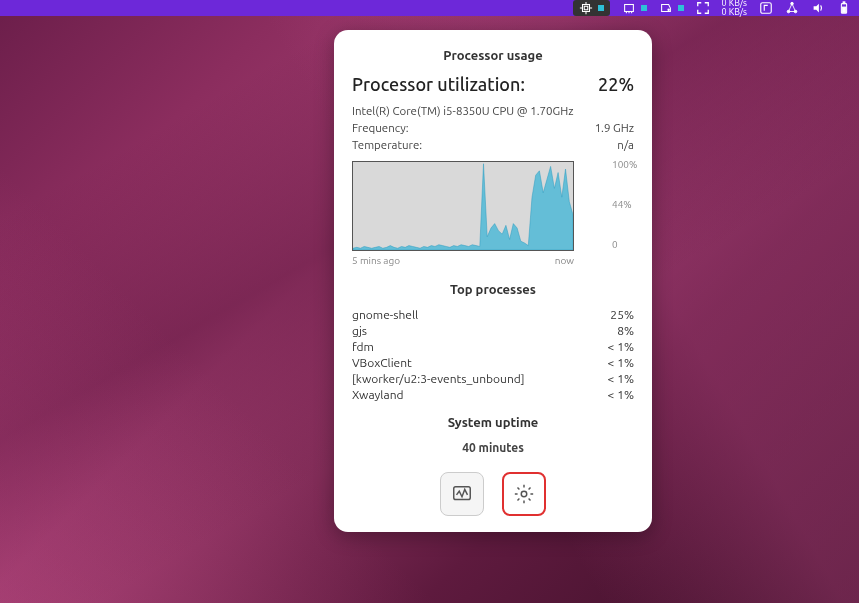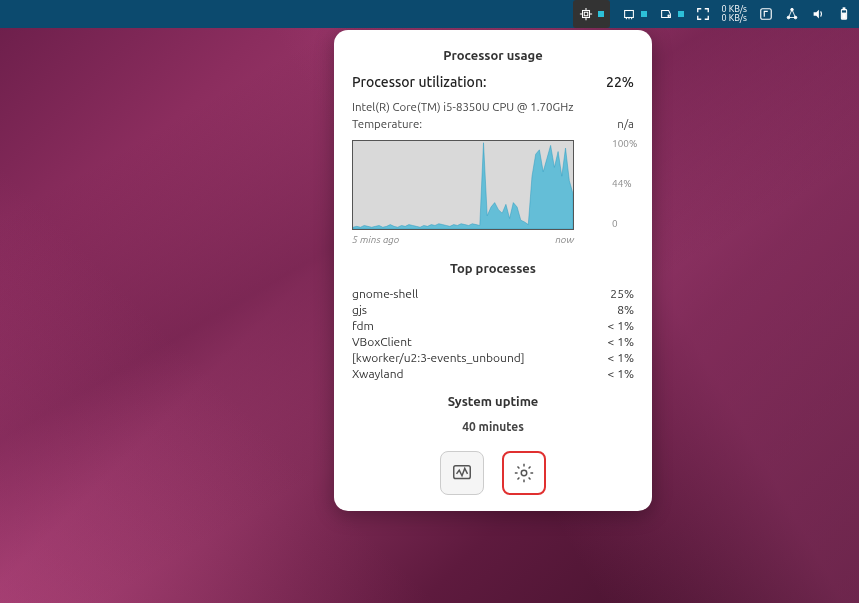--- a/index.html
+++ b/index.html
@@ -13,22 +13,22 @@
 }
 .wallpaper-overlay {
   position: absolute; inset: 0;
   background:
     linear-gradient(45deg, rgba(200,80,140,0.3) 0%, transparent 30%),
     linear-gradient(-30deg, transparent 40%, rgba(90,20,60,0.5) 60%, transparent 80%),
     linear-gradient(60deg, transparent 50%, rgba(180,70,130,0.4) 70%);
 }
 .topbar {
   position: absolute; top: 0; left: 0; right: 0;
-  height: 28px;
-  background: #0c4a6e;
+  height: 16px;
+  background: #6d28d9;
   display: flex;
   align-items: center;
   justify-content: flex-end;
   padding: 0 8px;
   gap: 12px;
   color: #fff;
   font-size: 10px;
   z-index: 10;
 }
 .tray-item {
@@ -58,34 +58,34 @@
   font-weight: 600;
   margin-bottom: 12px;
   color: #333;
 }
 .row {
   display: flex;
   justify-content: space-between;
   margin-bottom: 4px;
   font-size: 12px;
 }
-.row.big { font-size: 14px; font-weight: 500; margin-bottom: 10px; color: #222; }
+.row.big { font-size: 18px; font-weight: 500; margin-bottom: 10px; color: #222; }
 .row.small { font-size: 11.5px; color: #444; }
 .chart-wrap { position: relative; margin-top: 10px; }
 .chart {
   width: 222px; height: 90px;
   background: #d9d9d9;
   border: 1px solid #555;
   position: relative;
   overflow: hidden;
 }
 .chart svg { position: absolute; bottom: 0; left: 0; width: 100%; height: 100%; }
 .chart-labels { position: absolute; right: 0; top: 0; font-size: 10px; color: #888; width: 30px; }
 .chart-labels div { position: absolute; left: 8px; }
-.time-labels { display: flex; justify-content: space-between; font-size: 10px; color: #888; margin-top: 4px; width: 222px; font-style: italic; }
+.time-labels { display: flex; justify-content: space-between; font-size: 10px; color: #888; margin-top: 4px; width: 222px; }
 .proc-list .row { font-size: 12px; margin-bottom: 3px; color: #333; gap: 36px; }
 .uptime-val { text-align: center; font-size: 12px; color: #444; margin-top: 2px; font-weight: bold;}
 .btn-row {
   display: flex;
   justify-content: center;
   gap: 18px;
   margin-top: 18px;
 }
 .icon-btn {
   width: 44px; height: 44px;
@@ -197,20 +197,24 @@
 
   <div class="row big">
     <span>Processor utilization:</span>
     <span>22%</span>
   </div>
 
   <div class="row small">
       <span>Intel(R) Core(TM) i5-8350U CPU @ 1.70GHz</span>
     </div>
   <div class="row small">
+    <span>Frequency:</span>
+    <span>1.9 GHz</span>
+  </div>
+  <div class="row small">
     <span>Temperature:</span>
     <span>n/a</span>
   </div>
 
   <div class="chart-wrap">
     <div class="chart">
       <svg viewBox="0 0 220 90" preserveAspectRatio="none">
         <path id="chart-path" fill="#4fb8d6" fill-opacity="0.85" stroke="#2a9bc0" stroke-width="0.5" d="M0,90 L0.0,88.2 L3.7,87.3 L7.5,88.2 L11.2,86.4 L14.9,87.3 L18.6,88.2 L22.4,87.3 L26.1,86.4 L29.8,88.2 L33.6,87.3 L37.3,85.5 L41.0,87.3 L44.7,88.2 L48.5,86.4 L52.2,87.3 L55.9,85.5 L59.7,86.4 L63.4,87.3 L67.1,88.2 L70.8,86.4 L74.6,87.3 L78.3,85.5 L82.0,86.4 L85.8,84.6 L89.5,85.5 L93.2,86.4 L96.9,87.3 L100.7,85.5 L104.4,86.4 L108.1,84.6 L111.9,85.5 L115.6,86.4 L119.3,84.6 L123.1,85.5 L126.8,86.4 L130.5,1.8 L134.2,76.5 L138.0,67.5 L141.7,63.0 L145.4,70.2 L149.2,73.8 L152.9,64.8 L156.6,79.2 L160.3,63.0 L164.1,67.5 L167.8,81.0 L171.5,82.8 L175.3,85.5 L179.0,36.0 L182.7,13.5 L186.4,9.0 L190.2,31.5 L193.9,18.0 L197.6,4.5 L201.4,27.0 L205.1,10.8 L208.8,36.0 L212.5,7.2 L216.3,40.5 L220.0,54.0 L220,90 Z"></path>
       </svg>
     </div>

